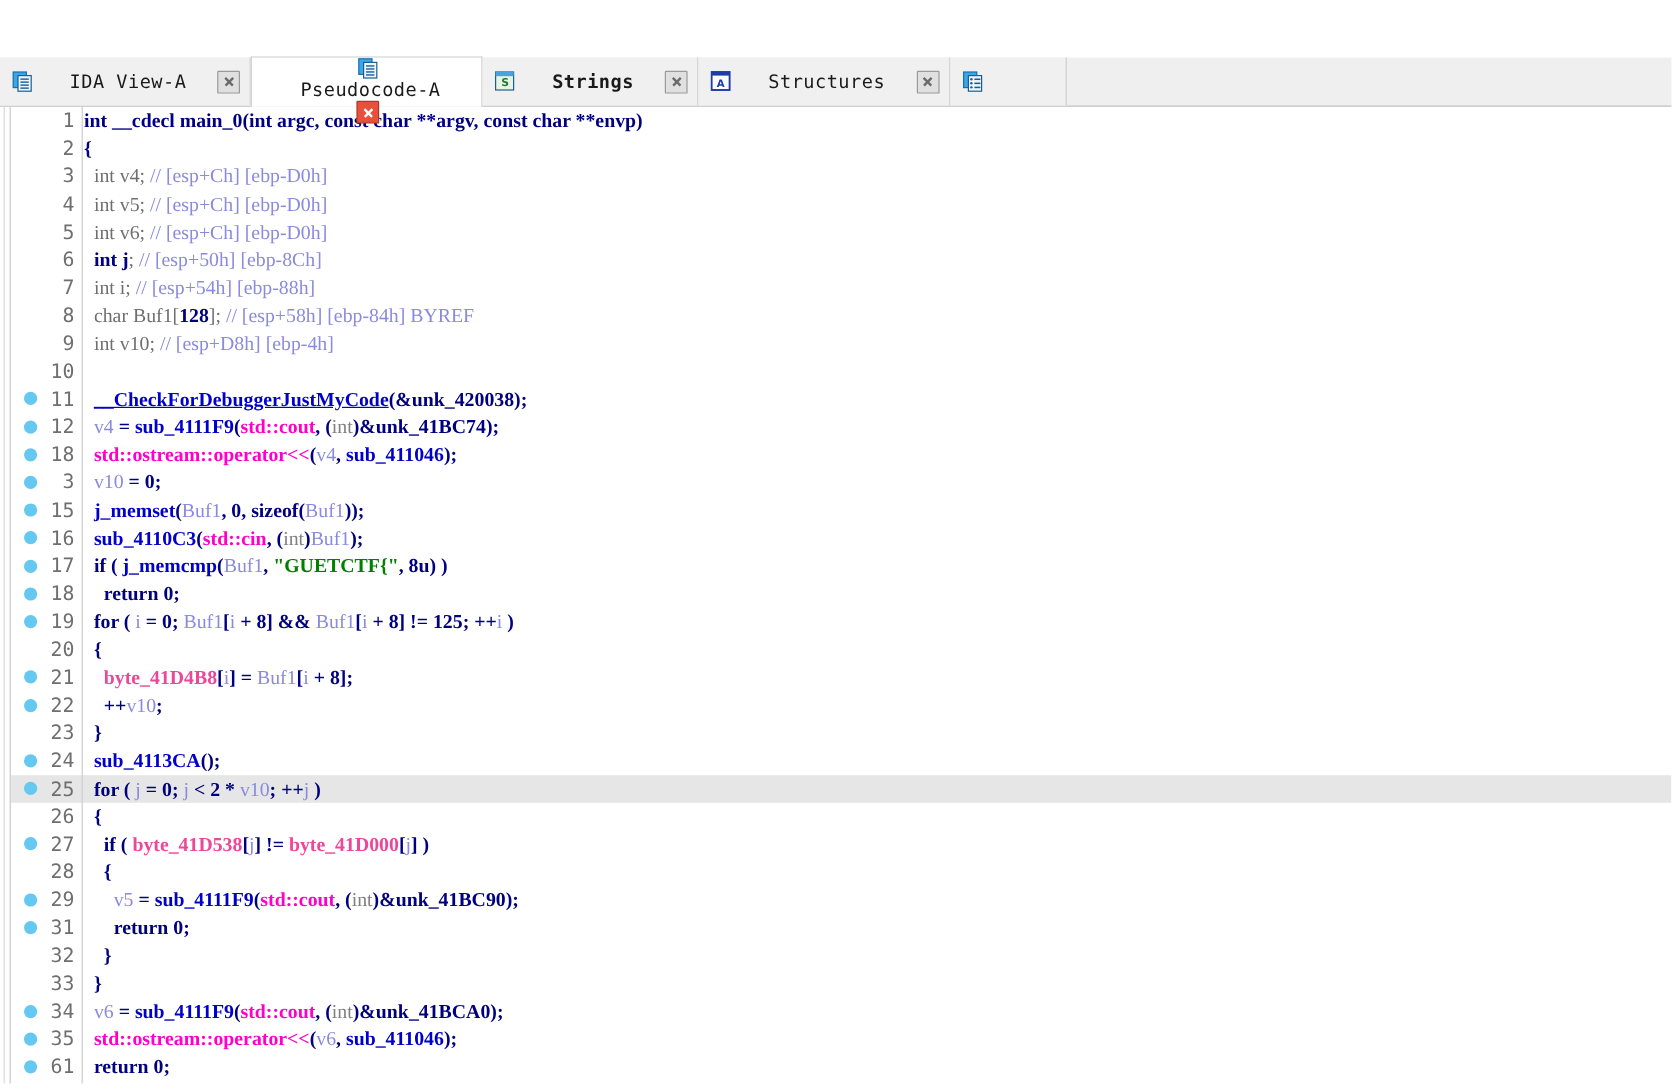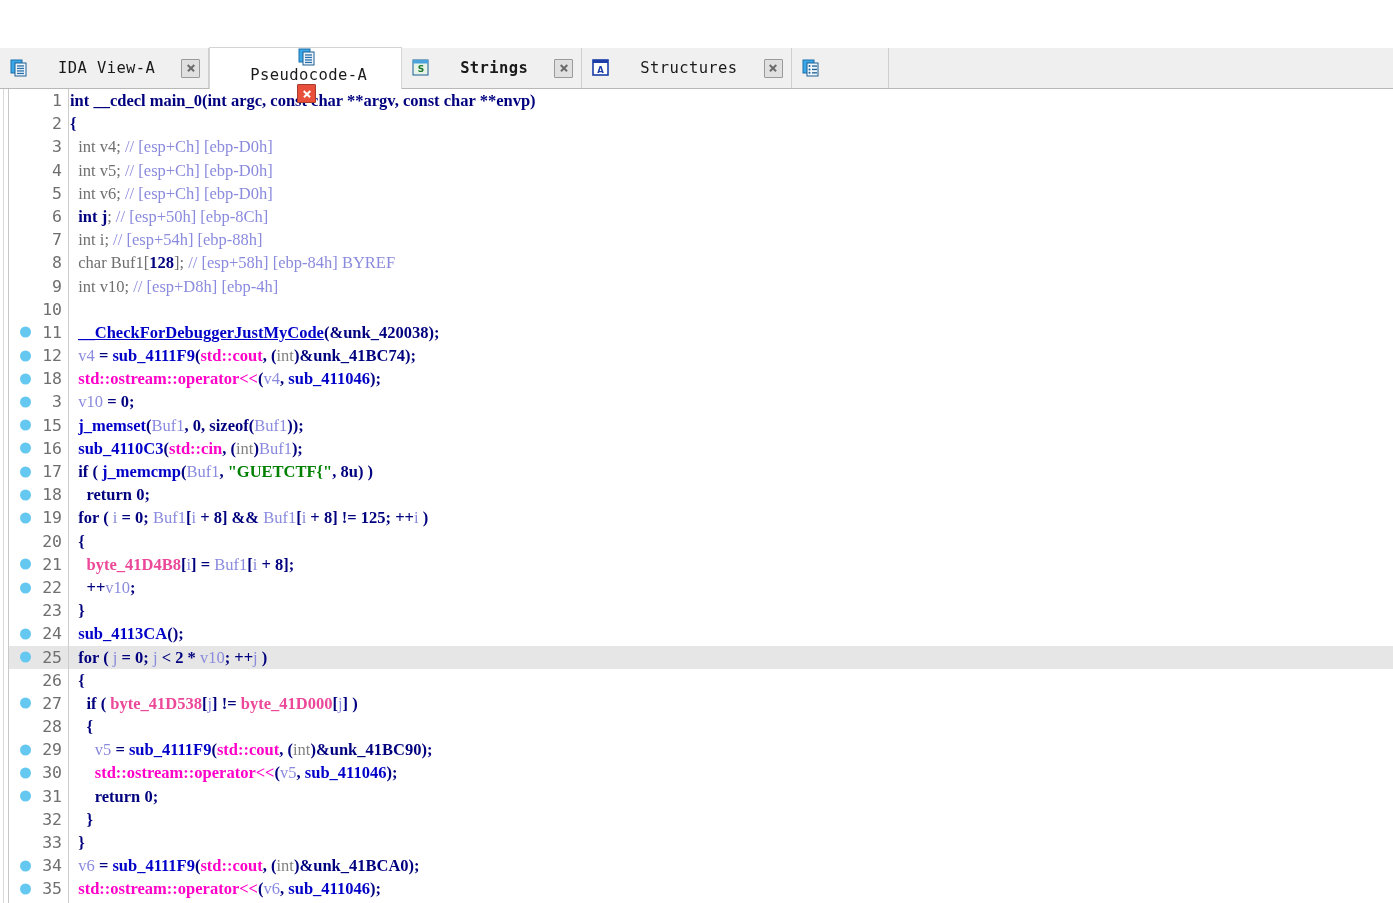--- a/index.html
+++ b/index.html
@@ -272,21 +272,20 @@
       <div class="line"><span class="lineno">20</span><span class="content"><span class="kw">  {</span></span></div>
       <div class="line"><span class="dot"></span><span class="lineno">21</span><span class="content"><span class="kw">    </span><span class="glob">byte_41D4B8</span><span class="kw">[</span><span class="var">i</span><span class="kw">] = </span><span class="var">Buf1</span><span class="kw">[</span><span class="var">i</span><span class="kw"> + </span><span class="kw">8</span><span class="kw">];</span></span></div>
       <div class="line"><span class="dot"></span><span class="lineno">22</span><span class="content"><span class="kw">    ++</span><span class="var">v10</span><span class="kw">;</span></span></div>
       <div class="line"><span class="lineno">23</span><span class="content"><span class="kw">  }</span></span></div>
       <div class="line"><span class="dot"></span><span class="lineno">24</span><span class="content"><span class="kw">  </span><span class="fn">sub_4113CA</span><span class="kw">();</span></span></div>
       <div class="line current"><span class="dot"></span><span class="lineno">25</span><span class="content"><span class="kw">  </span><span class="kw">for</span><span class="kw"> ( </span><span class="var">j</span><span class="kw"> = </span><span class="kw">0</span><span class="kw">; </span><span class="var">j</span><span class="kw"> &lt; </span><span class="kw">2</span><span class="kw"> * </span><span class="var">v10</span><span class="kw">; ++</span><span class="var">j</span><span class="kw"> )</span></span></div>
       <div class="line"><span class="lineno">26</span><span class="content"><span class="kw">  {</span></span></div>
       <div class="line"><span class="dot"></span><span class="lineno">27</span><span class="content"><span class="kw">    </span><span class="kw">if</span><span class="kw"> ( </span><span class="glob">byte_41D538</span><span class="kw">[</span><span class="var">j</span><span class="kw">] != </span><span class="glob">byte_41D000</span><span class="kw">[</span><span class="var">j</span><span class="kw">] )</span></span></div>
       <div class="line"><span class="lineno">28</span><span class="content"><span class="kw">    {</span></span></div>
       <div class="line"><span class="dot"></span><span class="lineno">29</span><span class="content"><span class="kw">      </span><span class="var">v5</span><span class="kw"> = </span><span class="fn">sub_4111F9</span><span class="kw">(</span><span class="lib">std::cout</span><span class="kw">, (</span><span class="ty">int</span><span class="kw">)&amp;</span><span class="kw">unk_41BC90</span><span class="kw">);</span></span></div>
-      <div class="line"><span class="dot"></span><span class="lineno">30</span><span class="content"><span class="kw">      </span><span class="lib">std::ostream::operator&lt;&lt;</span><span class="kw">(</span><span class="var">v5</span><span class="kw">, </span><span class="fn">sub_411046</span><span class="kw">);</span></span></div>
       <div class="line"><span class="dot"></span><span class="lineno">31</span><span class="content"><span class="kw">      </span><span class="kw">return</span><span class="kw"> </span><span class="kw">0</span><span class="kw">;</span></span></div>
       <div class="line"><span class="lineno">32</span><span class="content"><span class="kw">    }</span></span></div>
       <div class="line"><span class="lineno">33</span><span class="content"><span class="kw">  }</span></span></div>
       <div class="line"><span class="dot"></span><span class="lineno">34</span><span class="content"><span class="kw">  </span><span class="var">v6</span><span class="kw"> = </span><span class="fn">sub_4111F9</span><span class="kw">(</span><span class="lib">std::cout</span><span class="kw">, (</span><span class="ty">int</span><span class="kw">)&amp;</span><span class="kw">unk_41BCA0</span><span class="kw">);</span></span></div>
       <div class="line"><span class="dot"></span><span class="lineno">35</span><span class="content"><span class="kw">  </span><span class="lib">std::ostream::operator&lt;&lt;</span><span class="kw">(</span><span class="var">v6</span><span class="kw">, </span><span class="fn">sub_411046</span><span class="kw">);</span></span></div>
       <div class="line"><span class="dot"></span><span class="lineno">61</span><span class="content"><span class="kw">  </span><span class="kw">return</span><span class="kw"> </span><span class="kw">0</span><span class="kw">;</span></span></div>
       <div class="line"><span class="dot"></span><span class="lineno">37</span><span class="content"><span class="kw">}</span></span></div>
     </div>
   <div id="watermark">CSDN @Back~ ~</div>
 </div>

